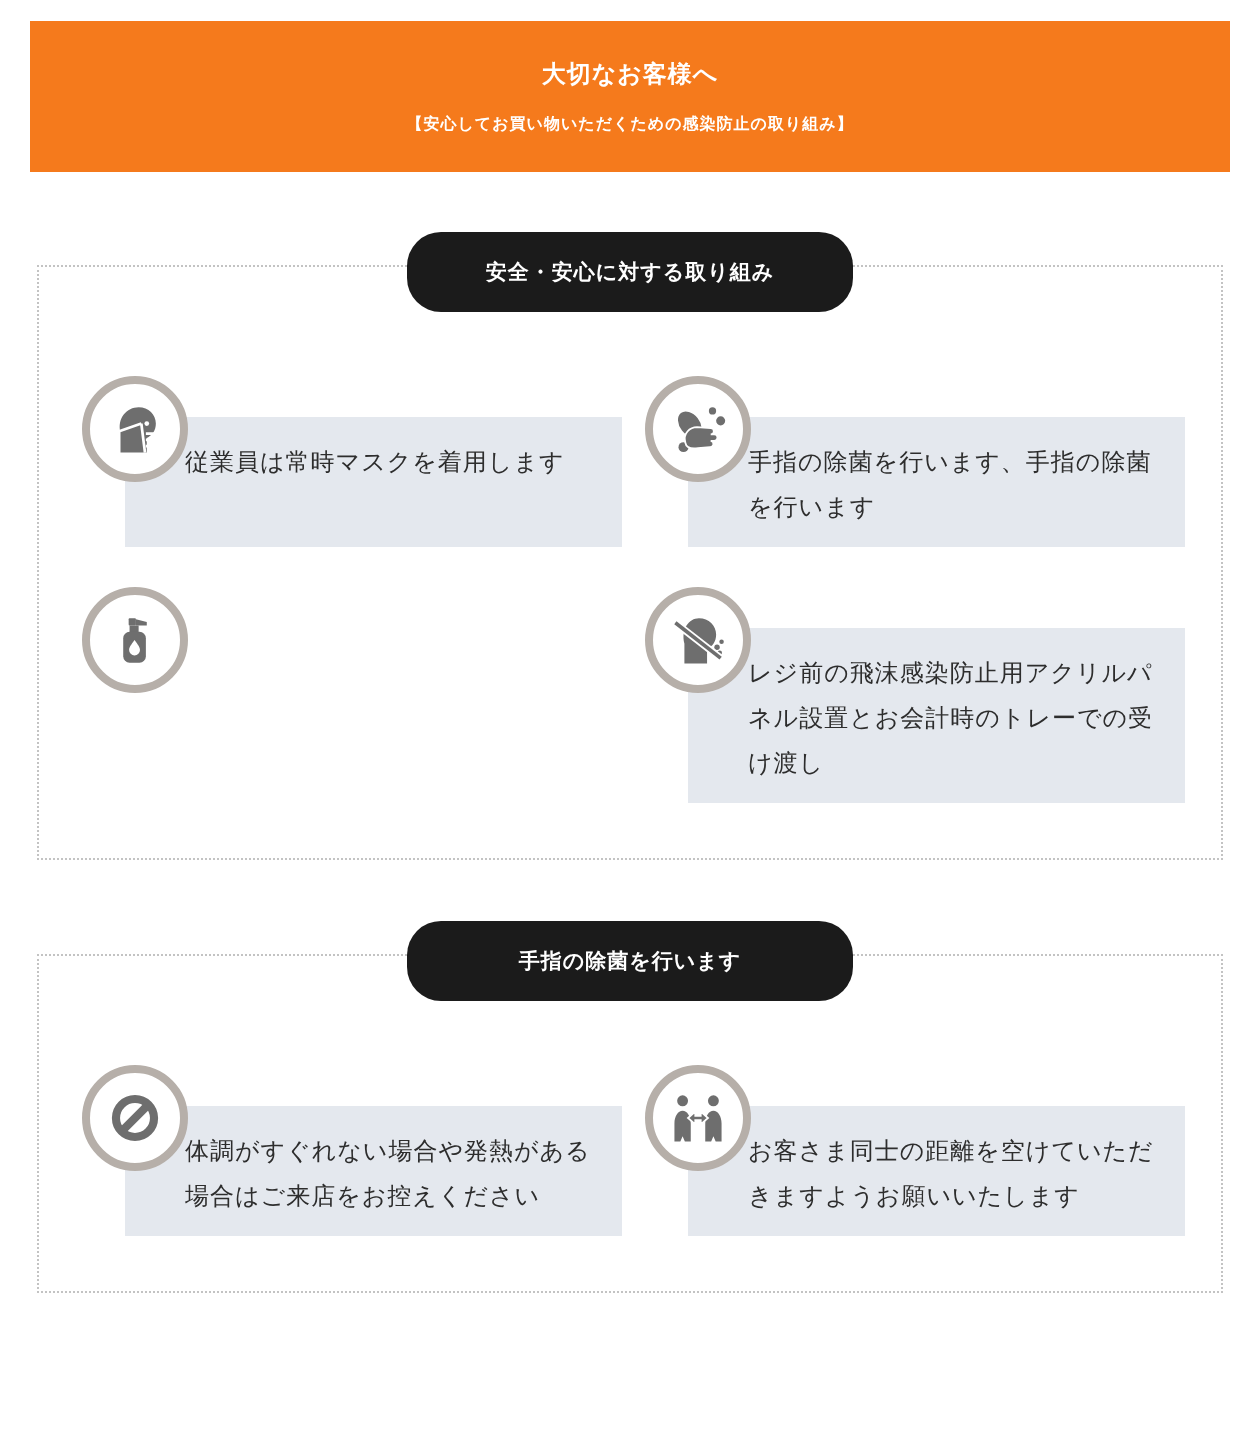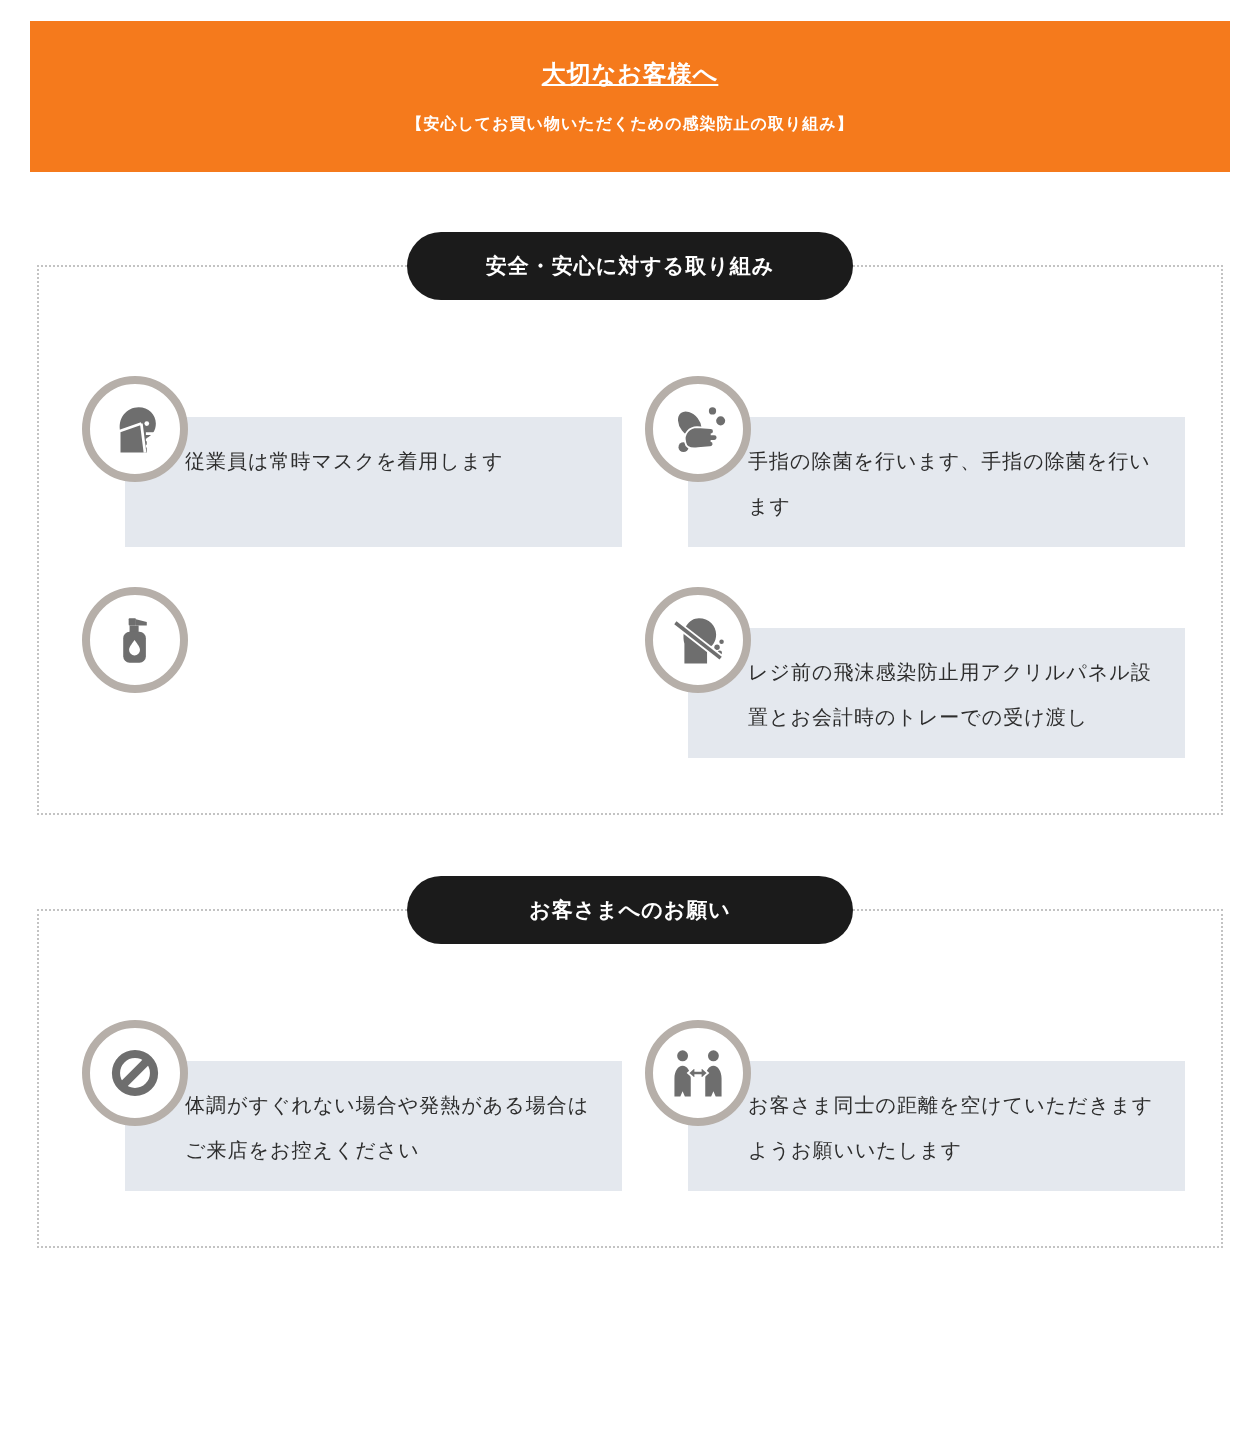--- a/index.html
+++ b/index.html
@@ -6,49 +6,49 @@
   body {
     width:1260px; height:1440px; position:relative; overflow:hidden;
     font-family:"Liberation Sans","DejaVu Sans",sans-serif;
     -webkit-font-smoothing:antialiased;
   }
   .banner {
     margin:21px 30px 0; height:151px; background:#f57a1c; color:#ffffff;
     display:flex; flex-direction:column; align-items:center; justify-content:center;
     gap:24px; font-weight:bold;
   }
-  .banner .line1 { font-size:24px; letter-spacing:1px;text-decoration:underline; }
+  .banner .line1 { font-size:24px; letter-spacing:1px; }
   .banner .line2 { font-size:16px; letter-spacing:1px; }
 
   .section {
     margin:93px 37px 0; border:2px dotted #c3c3c3; position:relative;
     padding:109px 36px 55px 43px;
   }
   .section.second { margin-top:94px; }
   .pill {
     position:absolute; top:-35px; left:50%; transform:translateX(-50%);
-    min-width:446px; height:68px; box-sizing:border-box; padding:0 46px;
+    min-width:446px; height:80px; box-sizing:border-box; padding:0 46px;
     background:#1b1b1b; color:#ffffff; border-radius:34px;
     display:flex; align-items:center; justify-content:center;
     font-size:21px; font-weight:bold; letter-spacing:1px; white-space:nowrap;
   }
   .grid {
     display:grid; grid-template-columns:1fr 1fr; column-gap:23px; row-gap:40px;
   }
   .item { position:relative; padding-top:41px; padding-left:43px; }
   .icon-ring {
     position:absolute; top:0; left:0; width:90px; height:90px;
     background:#ffffff; border:8px solid #b6afa9; border-radius:50%;
     display:flex; align-items:center; justify-content:center; z-index:1;
   }
   .icon-ring svg { width:58px; height:58px; display:block; }
   .textbox {
     background:#e4e8ee; min-height:130px; box-sizing:border-box;
     padding:22px 26px 18px 60px;
-    font-size:20px; line-height:45px; letter-spacing:1px; color:#2d2d2d;
+    font-size:24px; line-height:45px; letter-spacing:1px; color:#2d2d2d;
   }
   .defs { position:absolute; width:0; height:0; overflow:hidden; }
 </style>
 </head>
 <body>
 
 <svg class="defs" aria-hidden="true">
   <symbol id="i-mask" viewBox="0 0 64 64">
     <path d="M16 58 L16 36 C12 20 23 8 36 8 C47 8 55 16 55 26 C55 34 51 39 45 42 L45 58 Z" fill="#6e6e6e"></path>
     <circle cx="45" cy="26" r="2.6" fill="#ffffff"></circle>
@@ -136,21 +136,21 @@
             <use href="#i-nodroplet"></use>
           </svg>
         </span>
       <div class="textbox">レジ前の飛沫感染防止用アクリルパネル設置とお会計時のトレーでの受け渡し</div>
     </div>
 
   </div>
 </section>
 
 <section class="section second">
-  <div class="pill">お客さまへのお願い</div>
+  <div class="pill">手指の除菌を行います</div>
   <div class="grid">
 
 
 
     <div class="item">
       <span class="icon-ring">
           <svg>
             <use href="#i-prohibit"></use>
           </svg>
         </span>

